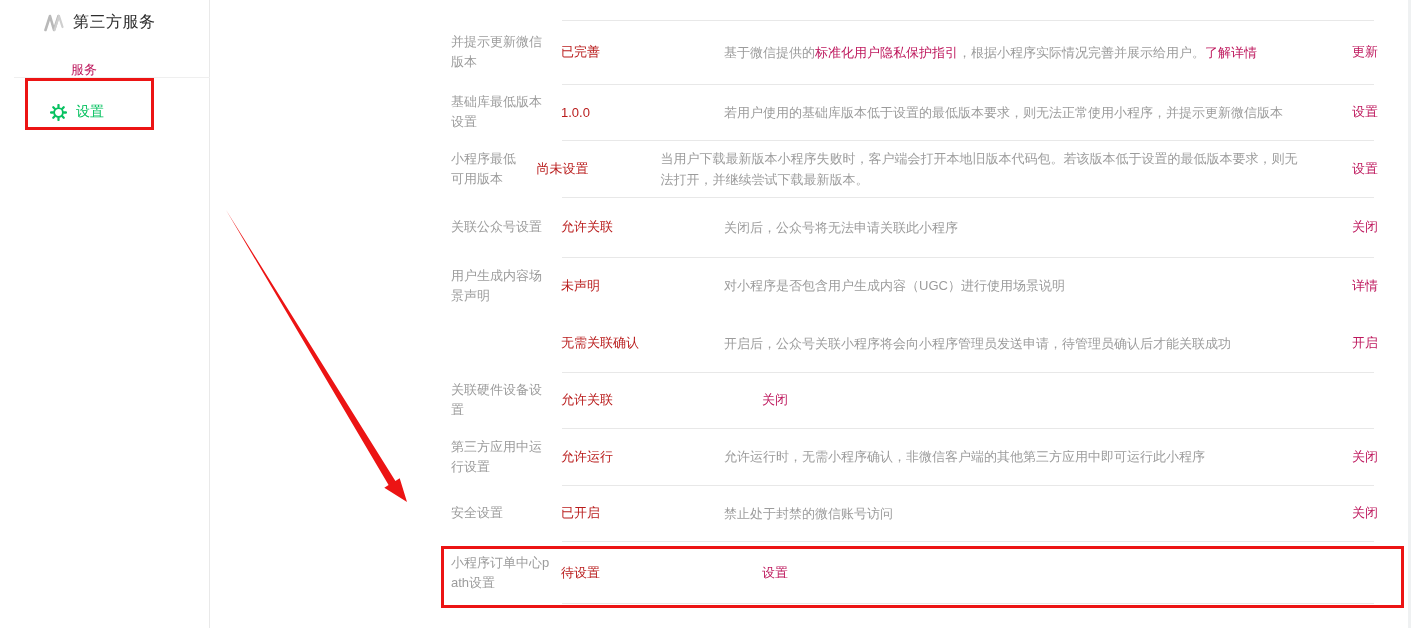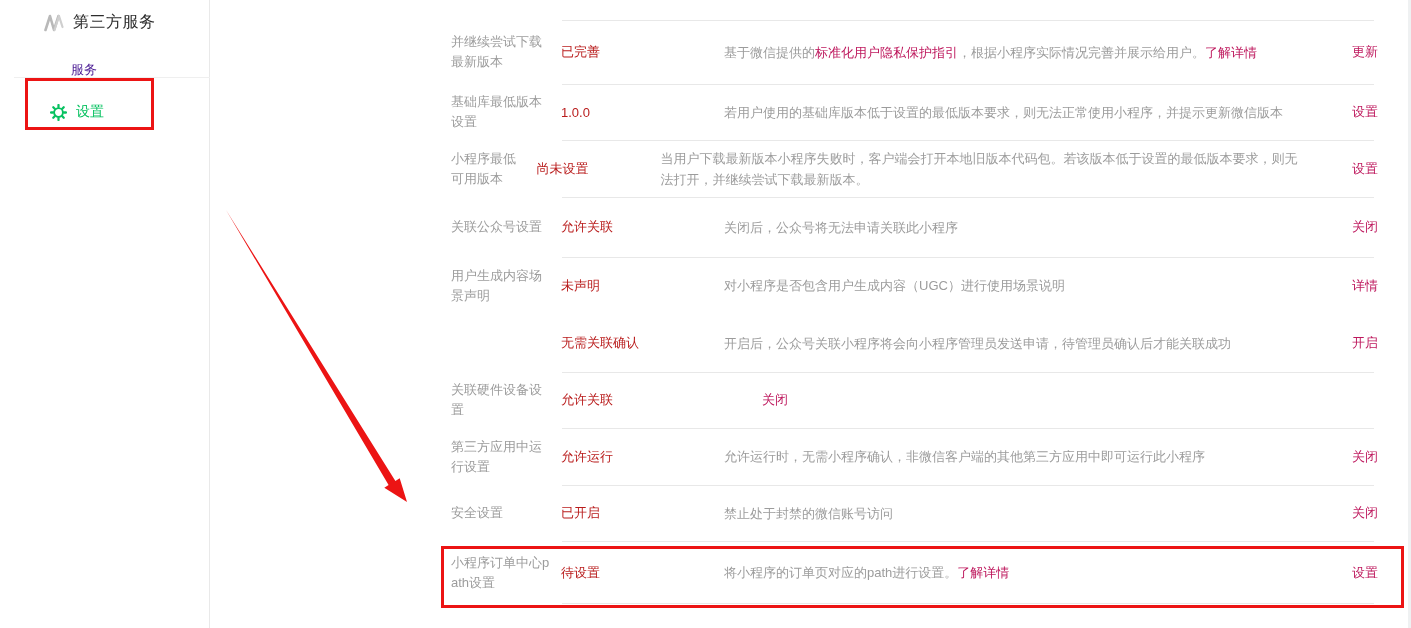--- a/index.html
+++ b/index.html
@@ -6,21 +6,21 @@
   html,body { width:1411px; height:628px; background:#ffffff; overflow:hidden;
               font-family:"Liberation Sans","DejaVu Sans",sans-serif; }
   .page { position:relative; width:1411px; height:628px; background:#ffffff;margin-left:14px; }
 
   
   .sidebar { position:absolute; left:0; top:0; width:196px; height:628px;
              background:#ffffff; border-right:1px solid #e9e9e9; }
   .sidebar-header { display:flex; align-items:center; gap:9px; padding:12px 0 0 30px; }
   .logo-mark { width:20px; height:18px; flex:0 0 auto; }
   .sidebar-title { font-size:16px; color:#2c2c2c; letter-spacing:0.5px; }
-  .sidebar-section { padding:28px 0 0 57px; font-size:13px; color:#4c1d95; }
+  .sidebar-section { padding:28px 0 0 57px; font-size:13px; color:#be185d; }
   .sidebar-divider { position:absolute; left:0; top:77px; width:196px; height:0;
                      border-top:1px solid #efefef; }
   .sidebar-item { position:absolute; left:0; top:96px; width:196px; height:32px;
                   display:flex; align-items:center; gap:9px; padding-left:36px;
                   cursor:pointer; }
   .sidebar-item .item-label { font-size:14px; color:#07c160; }
   .gear { width:17px; height:17px; }
 
   
   .table { position:absolute; left:437px; top:20px; width:927px; }
@@ -83,21 +83,21 @@
           <line x1="17.3" y1="6.7" x2="19.4" y2="4.6"></line>
         </g>
       </svg>
       <span class="item-label">设置</span>
     </div>
   </div>
 
   <div class="table">
 
     <div class="row" style="height:64px">
-      <div class="c-label">并继续尝试下载最新版本</div>
+      <div class="c-label">并提示更新微信版本</div>
       <div class="c-value">已完善</div>
       <div class="c-desc"><span>基于微信提供的</span><a class="link">标准化用户隐私保护指引</a><span>，根据小程序实际情况完善并展示给用户。</span><a class="link">了解详情</a></div>
       <div class="c-action"><a class="link">更新</a></div>
     </div>
 
     <div class="row" style="height:56px">
       <div class="c-label">基础库最低版本设置</div>
       <div class="c-value">1.0.0</div>
       <div class="c-desc"><span>若用户使用的基础库版本低于设置的最低版本要求，则无法正常使用小程序，并提示更新微信版本</span></div>
       <div class="c-action"><a class="link">设置</a></div>
@@ -147,21 +147,20 @@
     <div class="row" style="height:56px">
       <div class="c-label">安全设置</div>
       <div class="c-value">已开启</div>
       <div class="c-desc"><span>禁止处于封禁的微信账号访问</span></div>
       <div class="c-action"><a class="link">关闭</a></div>
     </div>
 
     <div class="row last" style="height:63px">
       <div class="c-label">小程序订单中心path设置</div>
       <div class="c-value">待设置</div>
-      <div class="c-desc"><span>将小程序的订单页对应的path进行设置。</span><a class="link">了解详情</a></div>
       <div class="c-action"><a class="link">设置</a></div>
     </div>
 
   </div>
 
   <div class="scroll-strip"></div>
 
   <div class="anno-box sidebar-box"></div>
   <div class="anno-box row-box"></div>
   <svg class="anno-arrow" viewBox="0 0 1411 628">

